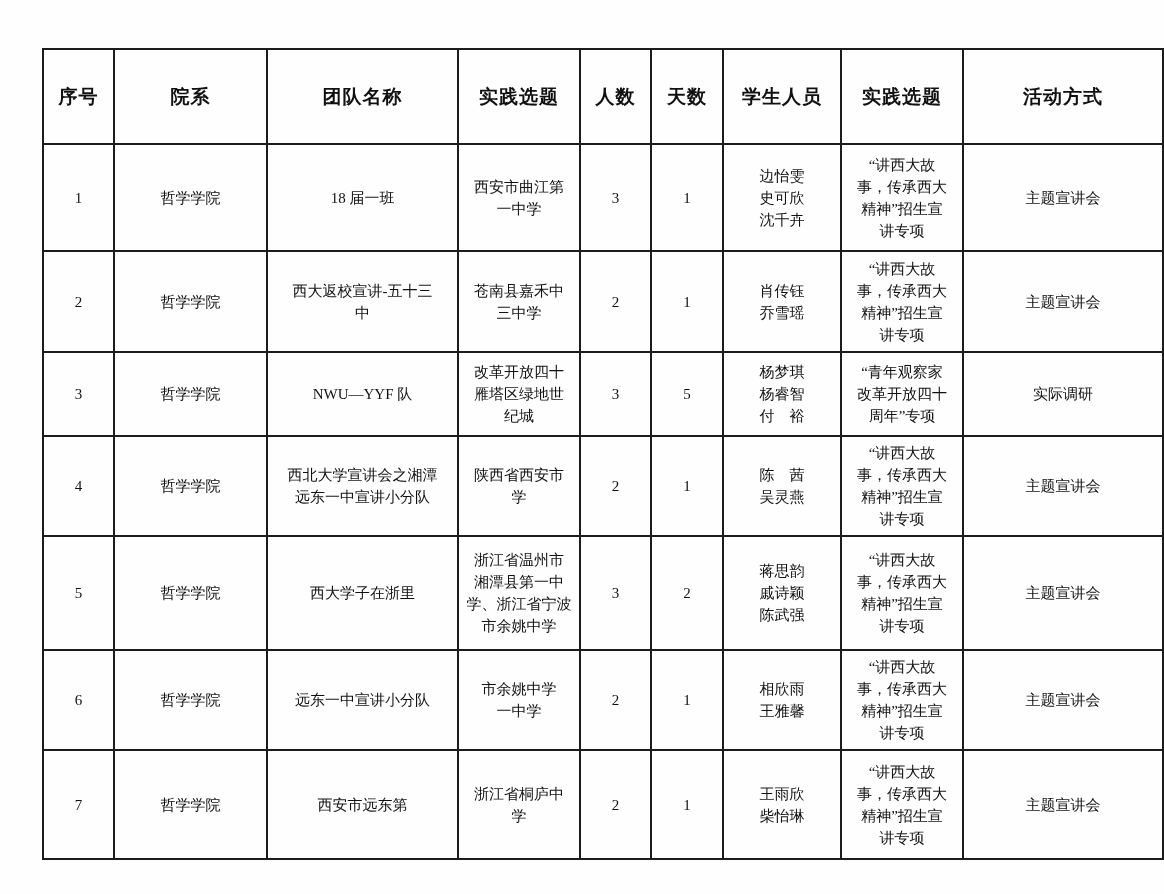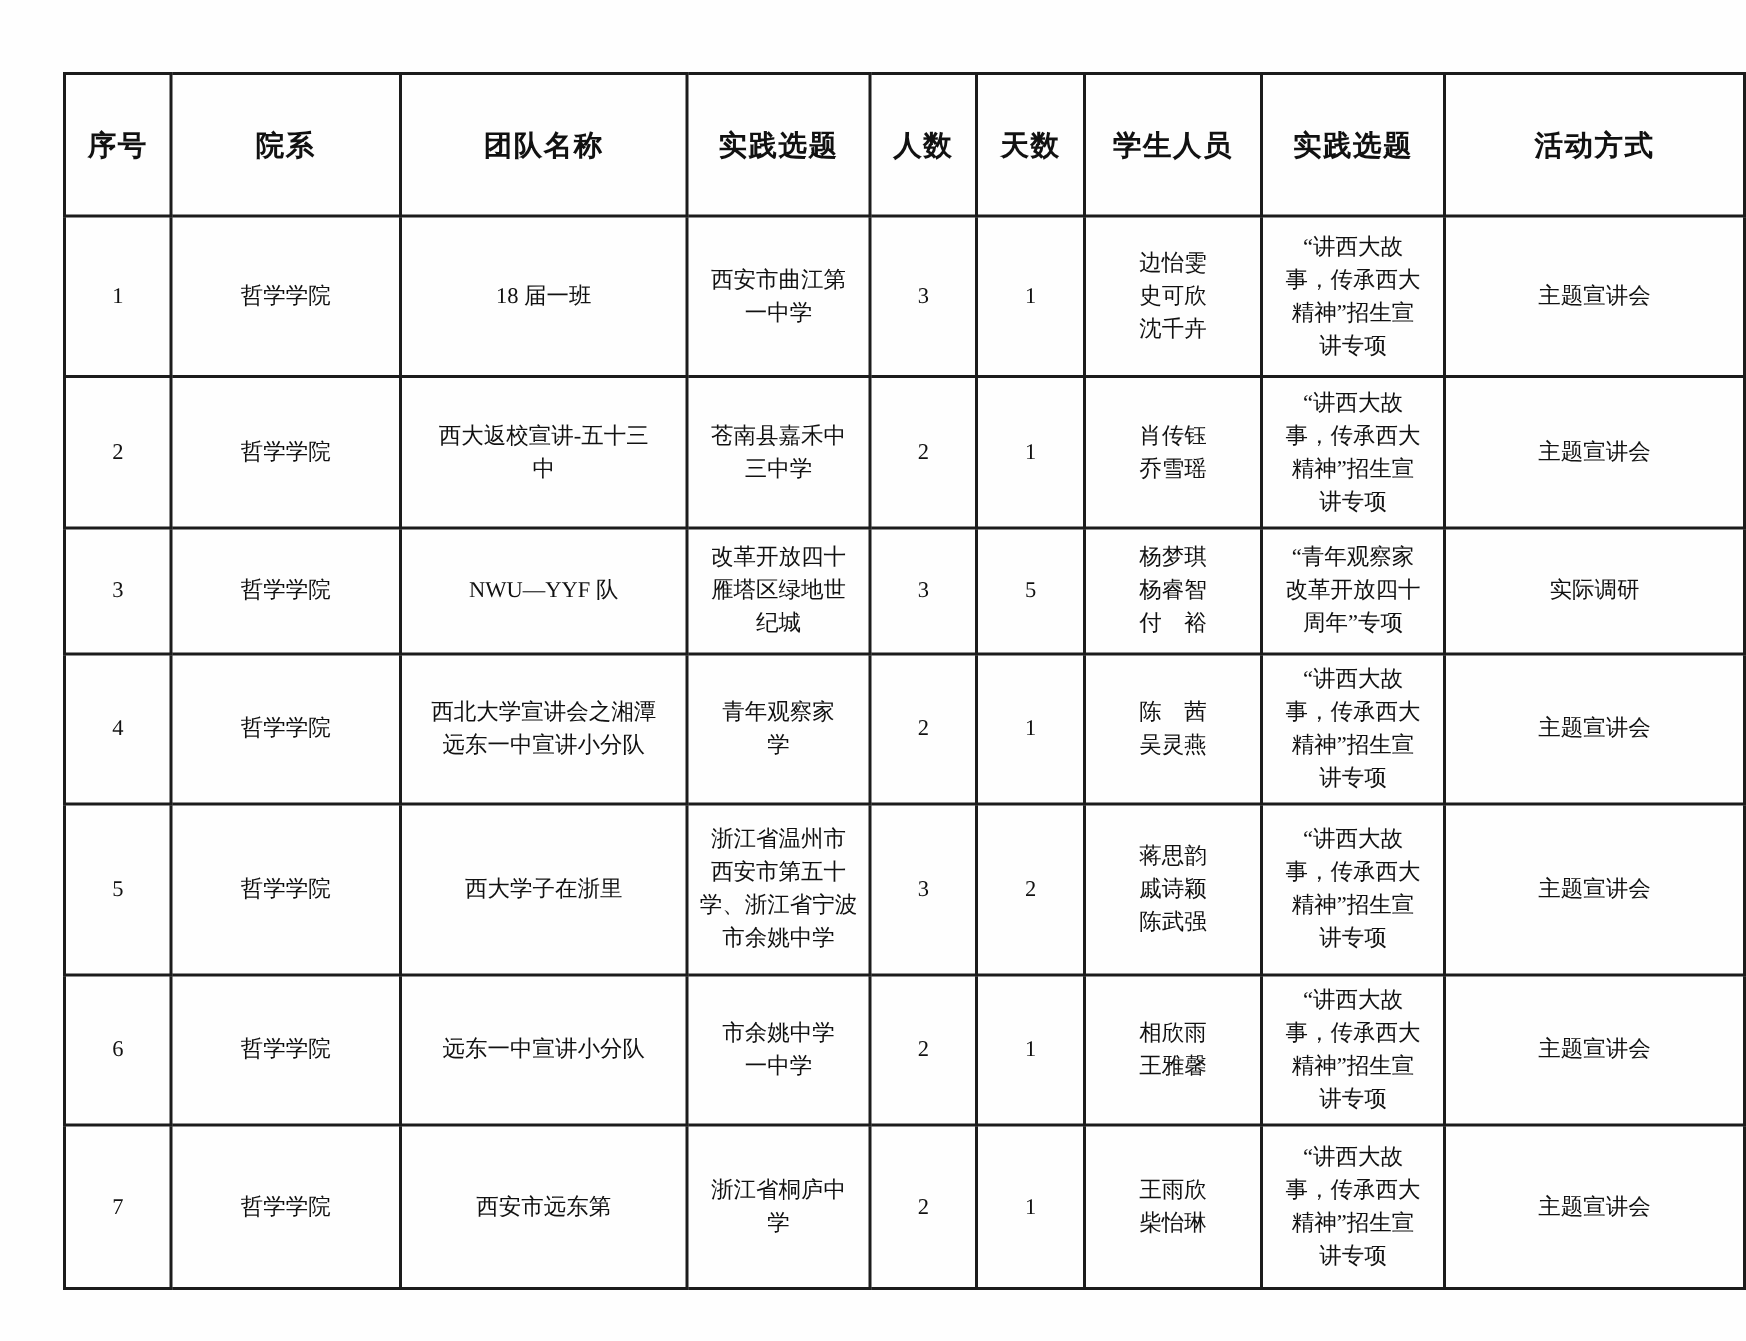--- a/index.html
+++ b/index.html
@@ -149,38 +149,38 @@
         <td>“青年观察家
 改革开放四十
 周年”专项</td>
         <td>实际调研</td>
       </tr>
       <tr>
         <td class="num">4</td>
         <td>哲学学院</td>
         <td>西北大学宣讲会之湘潭
 远东一中宣讲小分队</td>
-        <td>青年观察家
+        <td>陕西省西安市
 学</td>
         <td class="num">2</td>
         <td class="num">1</td>
         <td>陈　茜
 吴灵燕</td>
         <td>“讲西大故
 事，传承西大
 精神”招生宣
 讲专项</td>
         <td>主题宣讲会</td>
       </tr>
       <tr>
         <td class="num">5</td>
         <td>哲学学院</td>
         <td>西大学子在浙里</td>
         <td>浙江省温州市
-西安市第五十
+湘潭县第一中
 学、浙江省宁波
 市余姚中学</td>
         <td class="num">3</td>
         <td class="num">2</td>
         <td>蒋思韵
 戚诗颖
 陈武强</td>
         <td>“讲西大故
 事，传承西大
 精神”招生宣

